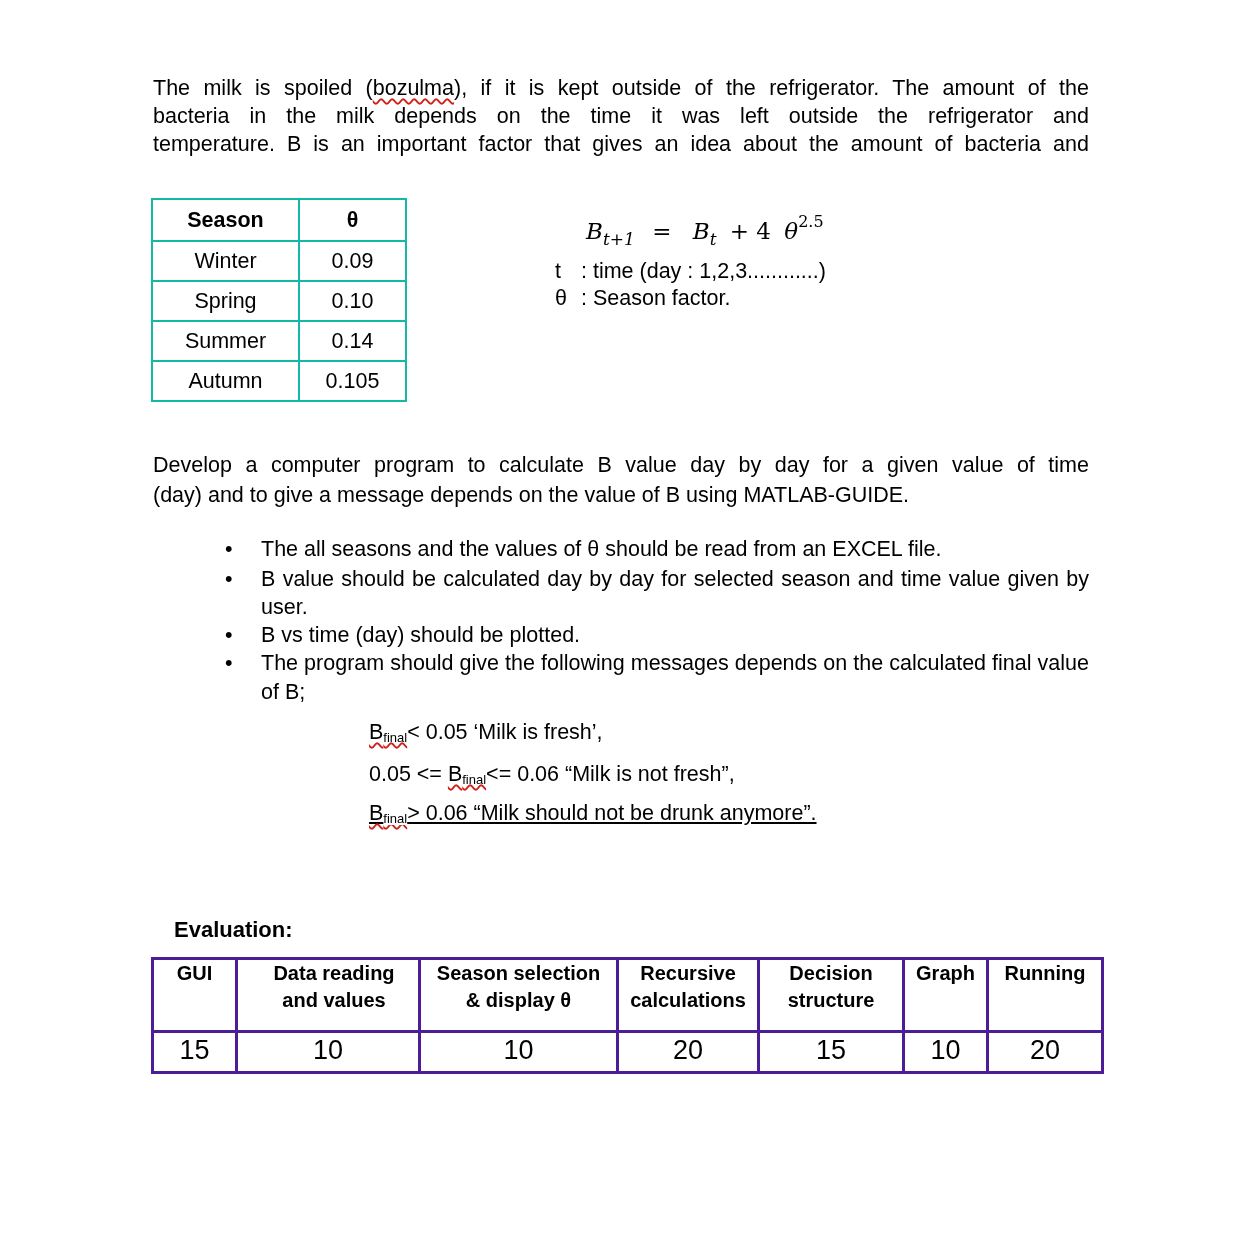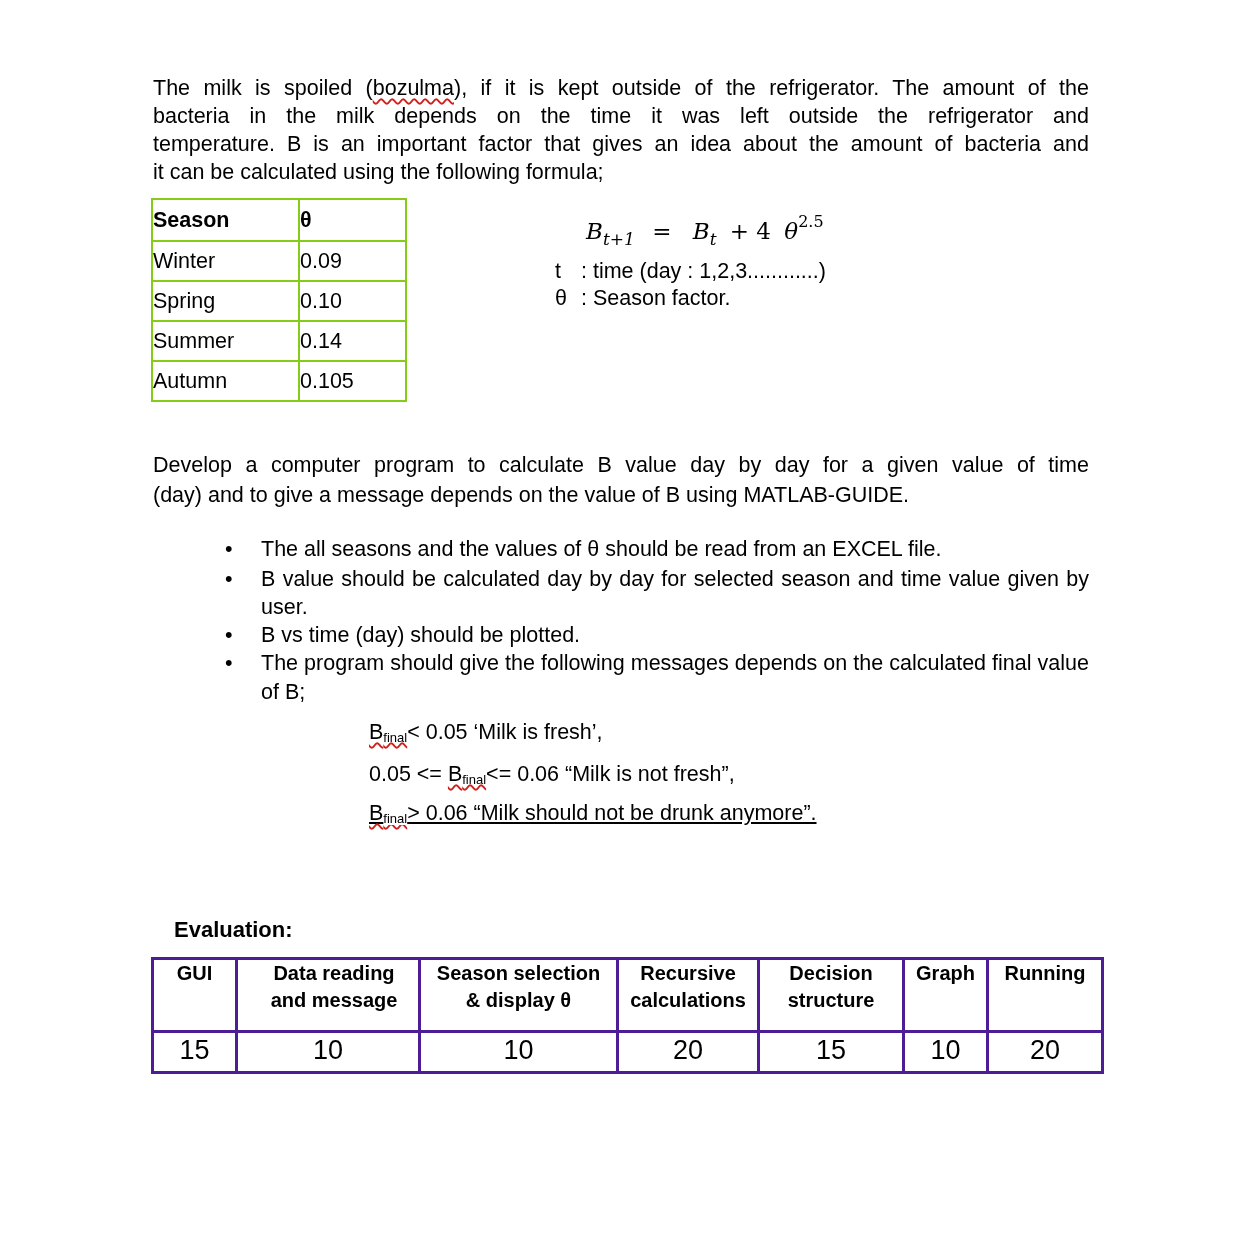--- a/index.html
+++ b/index.html
@@ -5,21 +5,21 @@
   html, body { margin: 0; padding: 0; background: #ffffff; }
   body { width: 1242px; height: 1258px; position: relative; overflow: hidden;
          font-family: "Liberation Sans", sans-serif; color: #000; }
   .abs { position: absolute; }
   .para { left: 153px; width: 936px; font-size: 21.5px; line-height: 28px; text-align: justify; }
   .para .line { display: block; text-align: justify; text-align-last: justify; white-space: nowrap; }
   .para .line.last { text-align-last: left; }
   .squiggle { text-decoration: underline wavy #d0201a; text-decoration-thickness: 1.5px; text-underline-offset: 3px; }
 
   table.season { border-collapse: collapse; position: absolute; left: 151px; top: 198px; }
-  table.season td, table.season th { border: 2px solid #84cc16; font-size: 21.5px; text-align: left; padding: 0; }
+  table.season td, table.season th { border: 2px solid #14b8a6; font-size: 21.5px; text-align: center; padding: 0; }
   table.season th { height: 40px; font-weight: bold; }
   table.season td { height: 38px; }
   table.season .c1 { width: 145px; }
   table.season .c2 { width: 105px; }
 
   .formula { left: 586px; top: 212px; font-family: "DejaVu Serif", serif; font-style: italic; font-size: 23px; }
   .formula sub { font-size: 17px; vertical-align: -6px; }
   .formula sup { font-size: 16px; font-style: normal; vertical-align: 12px; }
   .formula .up { font-style: normal; }
   .def { left: 555px; font-size: 21.5px; line-height: 27px; white-space: nowrap; }
@@ -39,21 +39,20 @@
   table.evaluation th { height: 70px; vertical-align: top; font-weight: bold; font-size: 20px; line-height: 27px; padding-top: 0px; }
   table.evaluation td { height: 36px; font-size: 27px; vertical-align: top; padding-top: 2px; }
 </style>
 </head>
 <body>
 
 <div class="abs para" style="top:74px;">
   <span class="line"><span>The milk is spoiled (</span><span class="squiggle">bozulma</span><span>), if it is kept outside of the refrigerator. The amount of the</span></span>
   <span class="line">bacteria in the milk depends on the time it was left outside the refrigerator and</span>
   <span class="line">temperature.  B is an important factor that gives an idea about the amount of bacteria and</span>
-  <span class="line last">it can be calculated using the following formula;</span>
 </div>
 
 <table class="season">
   <tbody>
       <tr>
     <th class="c1">Season</th>
     <th class="c2">θ</th>
   </tr>
   <tr>
     <td class="c1">Winter</td>
@@ -124,21 +123,21 @@
 
 <div class="abs eval-title">Evaluation:</div>
 <table class="evaluation">
   <tbody>
       <tr id="eval-head">
         <th style="width: 81px;">
           <div>GUI</div>
         </th>
         <th style="width: 168px; padding-left: 12px;">
           <div>Data reading</div>
-          <div>and message</div>
+          <div>and values</div>
         </th>
         <th style="width: 195px;">
           <div>Season selection</div>
           <div>&amp; display θ</div>
         </th>
         <th style="width: 138px;">
           <div>Recursive</div>
           <div>calculations</div>
         </th>
         <th style="width: 142px;">

